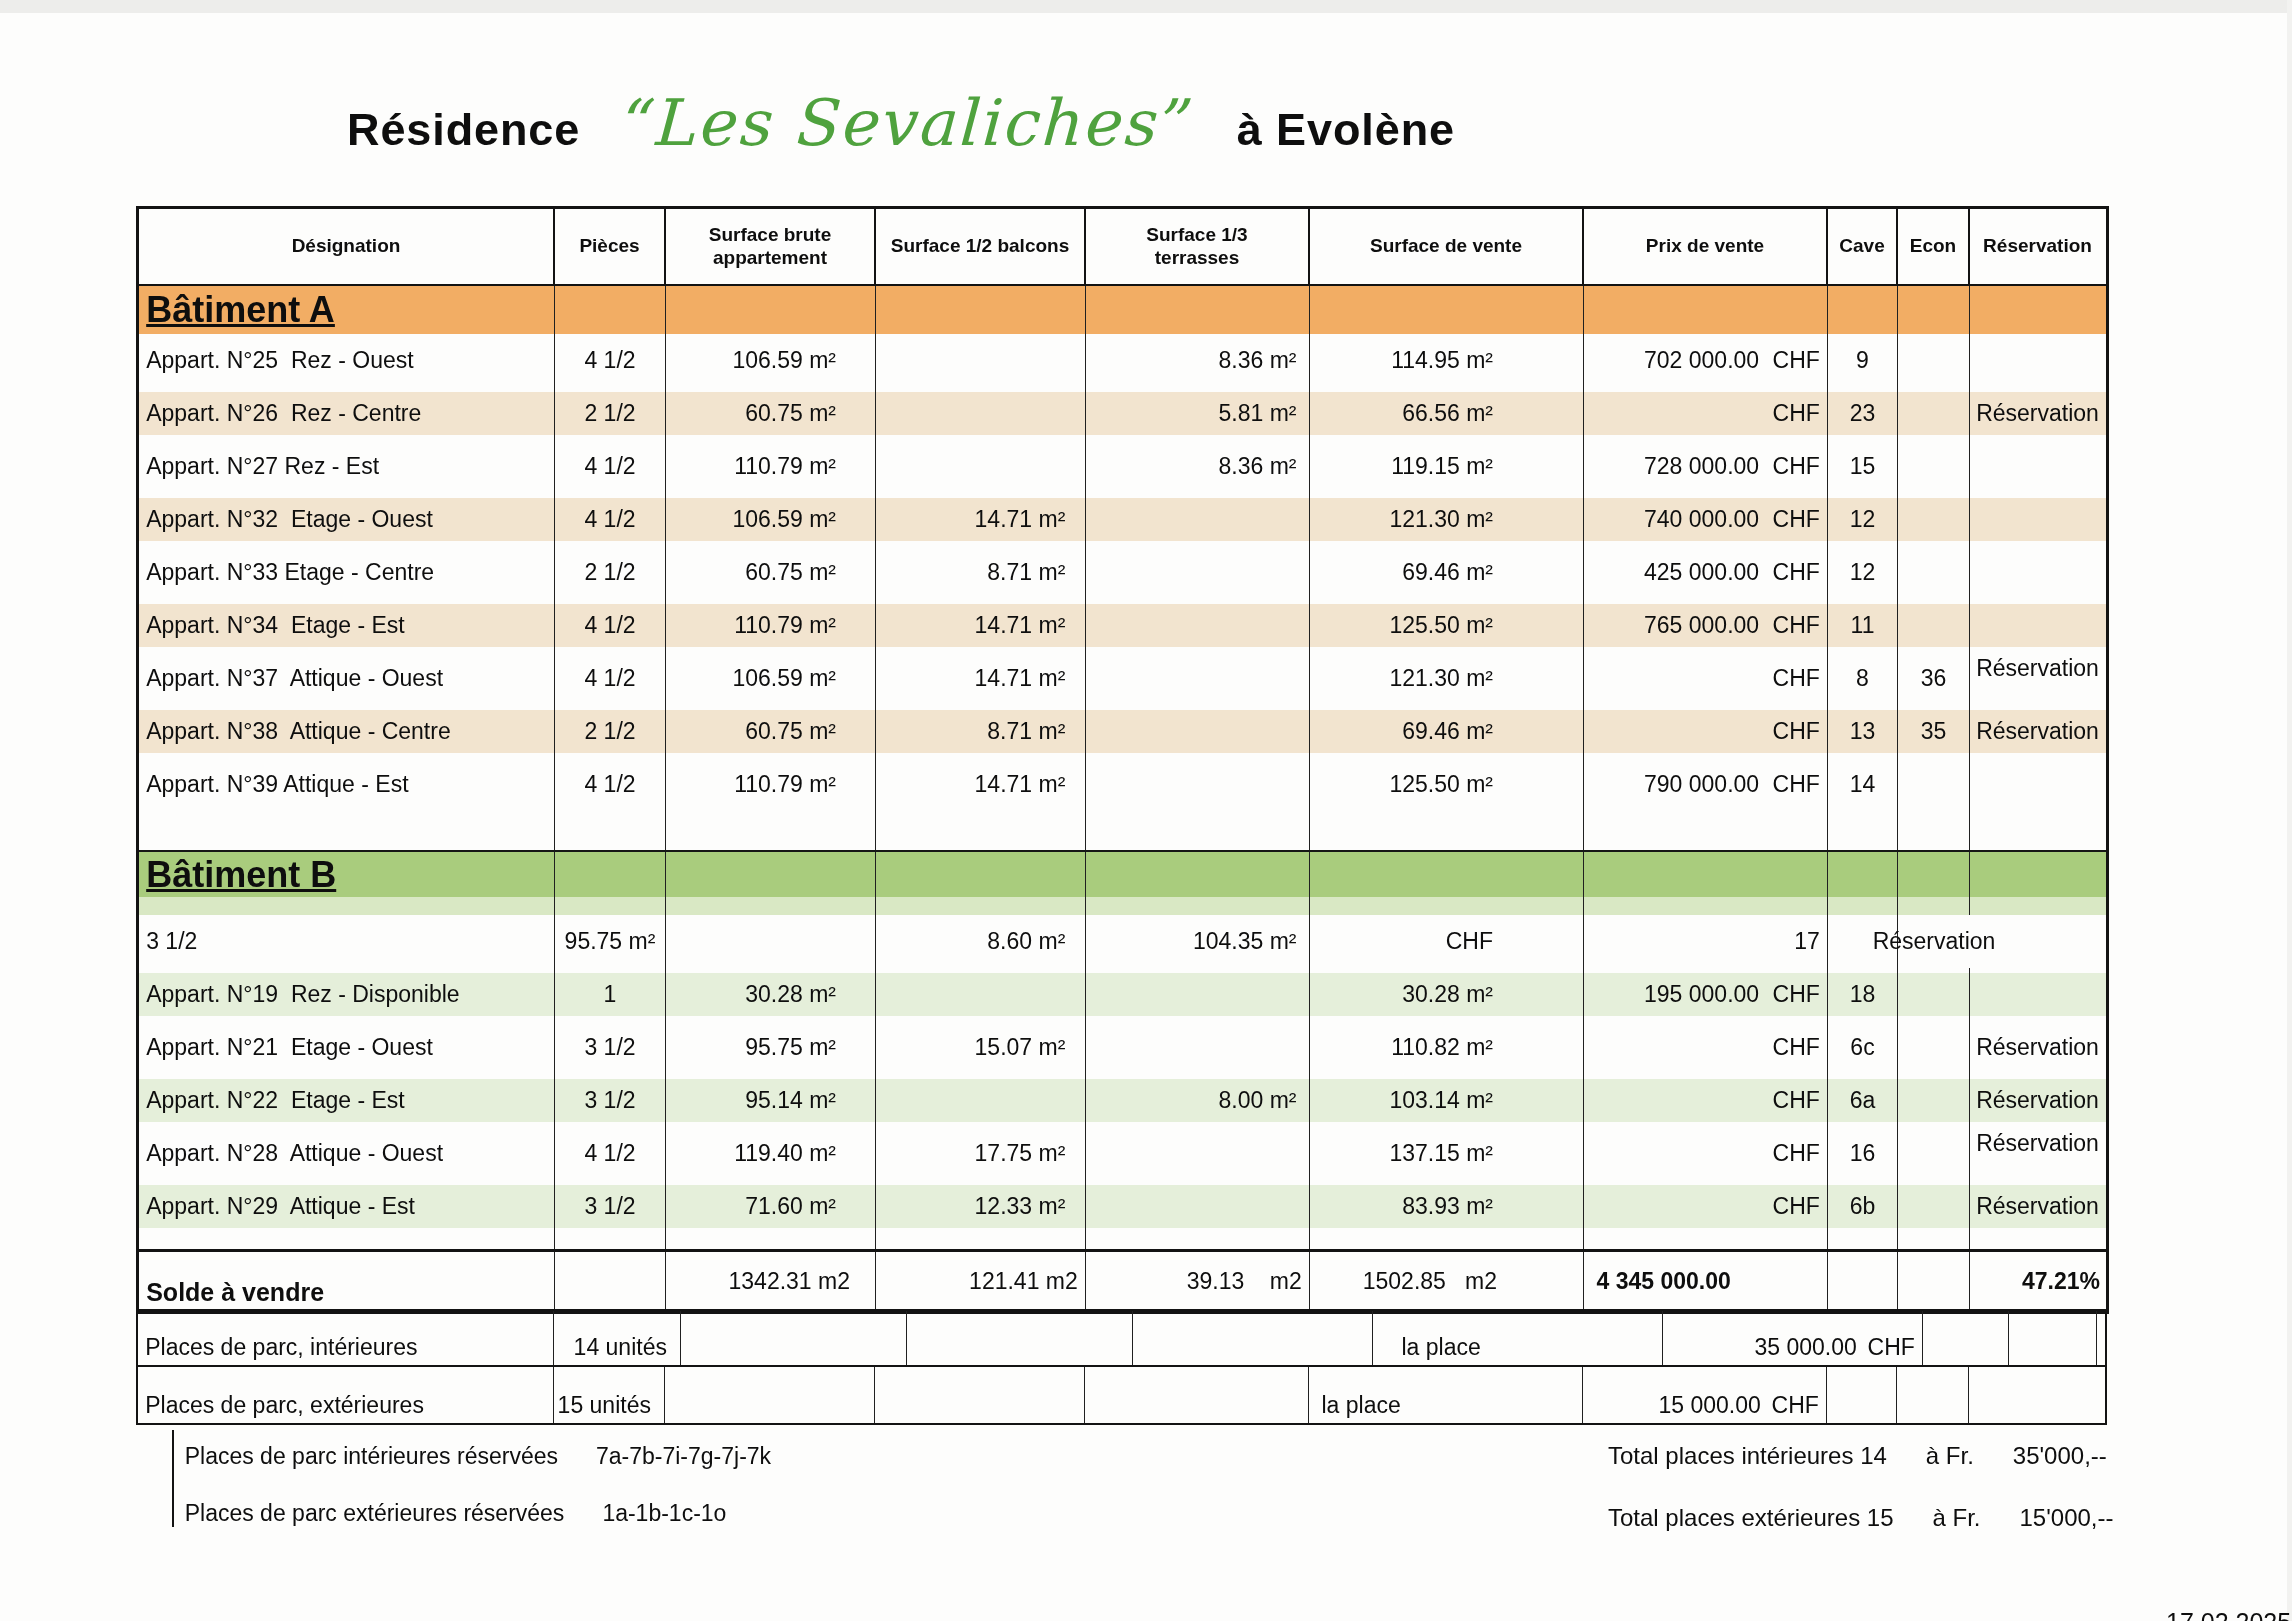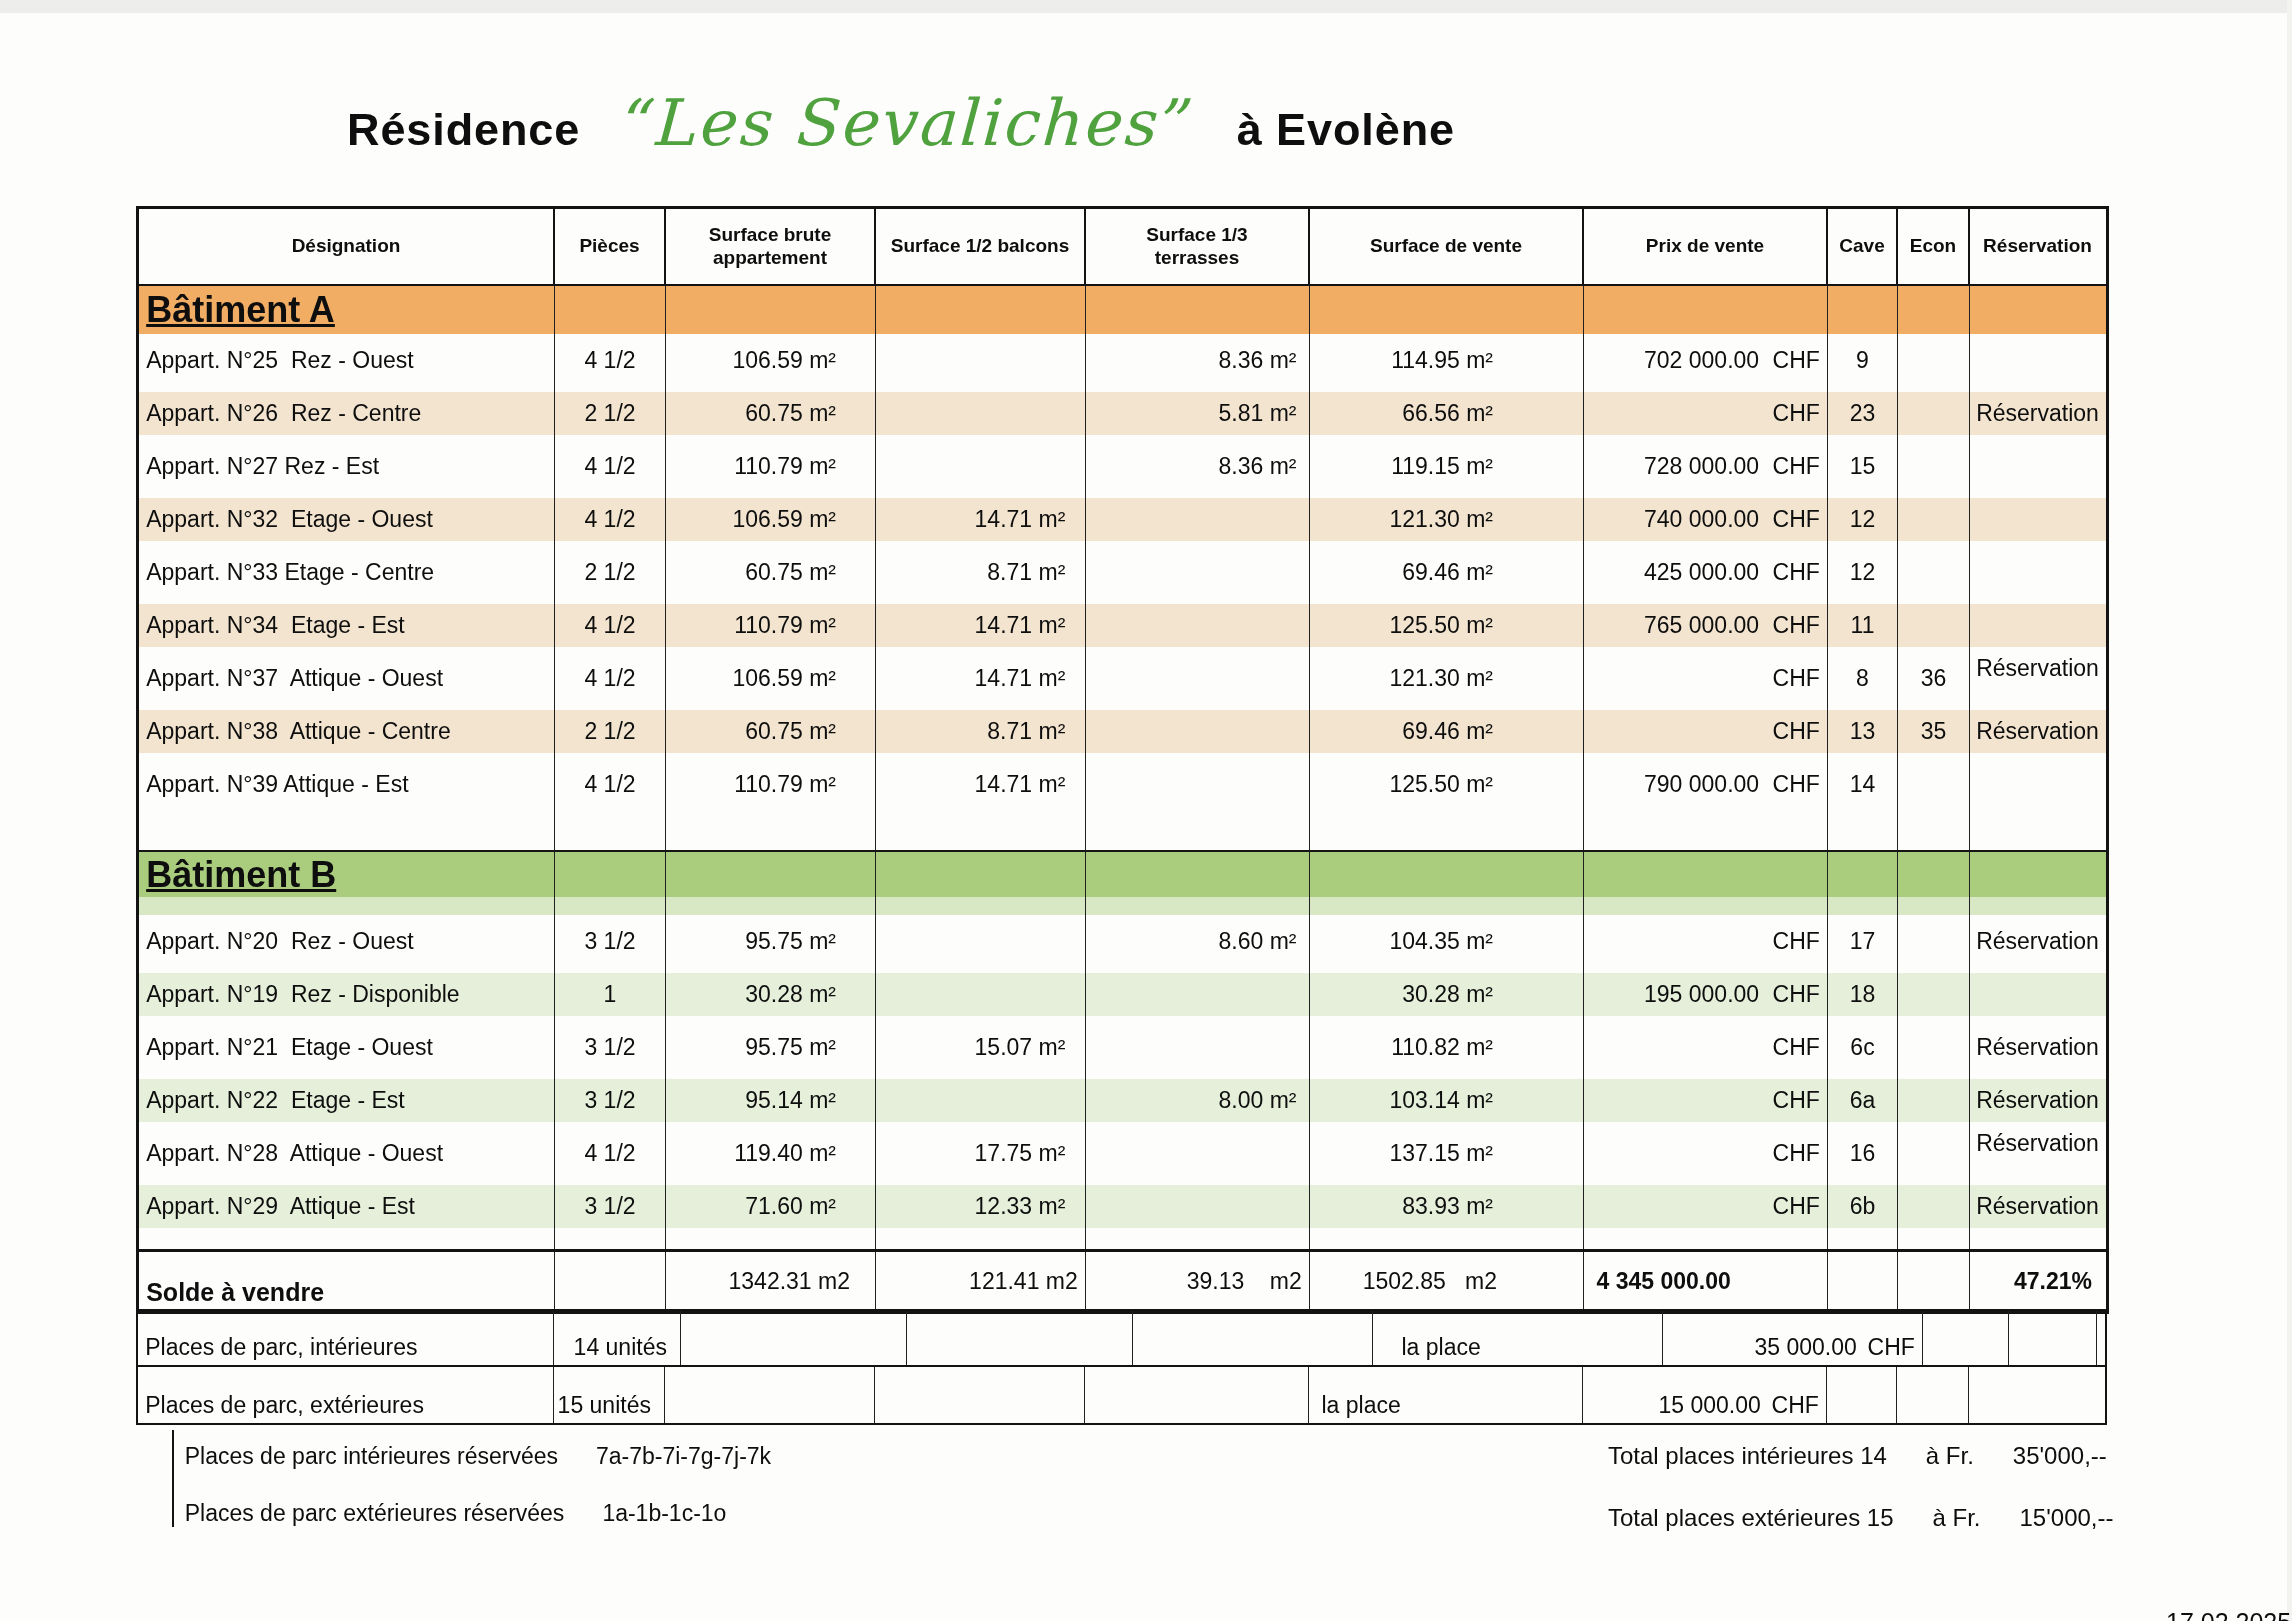--- a/index.html
+++ b/index.html
@@ -55,21 +55,21 @@
   .sp1{height:39px;}
   .sp2{height:16px;}
 
   .solde{height:62px;border-top:3.6px solid #131313;}
   .solde>div:nth-child(1){font-weight:bold;font-size:25px;align-items:flex-end;padding-bottom:3.6px;}
   .solde>div:nth-child(3){padding-right:25px;}
   .solde>div:nth-child(4){padding-right:7.2px;}
   .solde>div:nth-child(5){padding-right:7.2px;}
   .solde>div:nth-child(6){padding-right:86px;}
   .solde>div:nth-child(7){justify-content:flex-start;padding-left:12.5px;font-weight:bold;}
-  .solde>div:nth-child(10){justify-content:flex-end;padding-right:13px;font-weight:bold;}
+  .solde>div:nth-child(10){justify-content:flex-end;padding-right:5px;font-weight:bold;}
 
   
   .parkbox{position:absolute;left:136px;top:1309px;width:1967px;border:2.7px solid #131313;}
   .prow{height:56px;}
   .prow>div:nth-child(1){align-items:flex-end;padding-bottom:4.5px;}
   .prow>div:nth-child(2){justify-content:flex-start !important;padding-left:3.6px;align-items:flex-end;padding-bottom:4.5px;white-space:nowrap;}
   .prow>div:nth-child(6){justify-content:flex-start;padding-left:12.5px;align-items:flex-end;padding-bottom:4.5px;}
   .prow>div:nth-child(7){align-items:flex-end;padding-bottom:4.5px;gap:10.7px;}
   .prow-top{border-bottom:2.7px solid #131313;gap:16px;}
 
@@ -282,21 +282,20 @@
       <div></div>
         <div></div>
         <div></div>
       <div></div>
     </div>
 
     <div class="repeat">
       
     
         <div class="grid r">
-          <div>Appart. N°20  Rez - Ouest</div>
           <div>3 1/2</div>
           <div>95.75 m²</div>
           <div></div>
           <div>8.60 m²</div>
           <div>104.35 m²</div>
           <div><span></span><span>CHF</span></div>
           <div>17</div>
           <div></div>
           <div>Réservation</div>
         </div>

